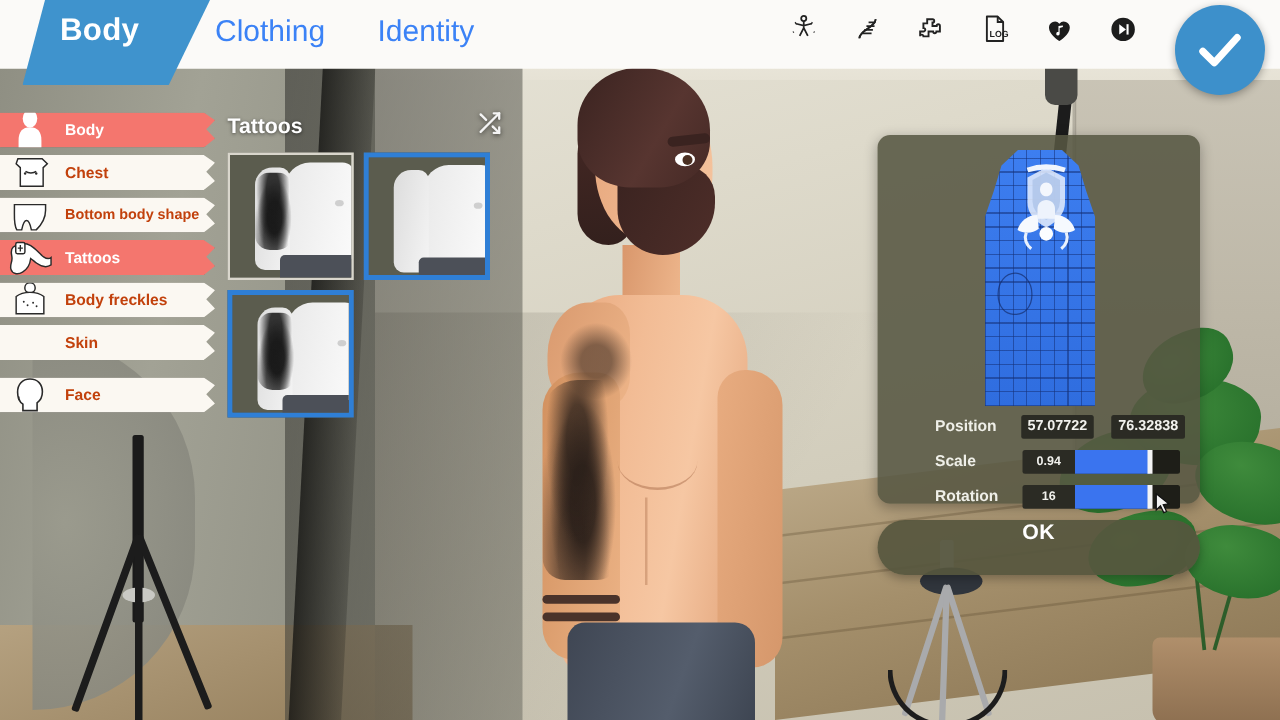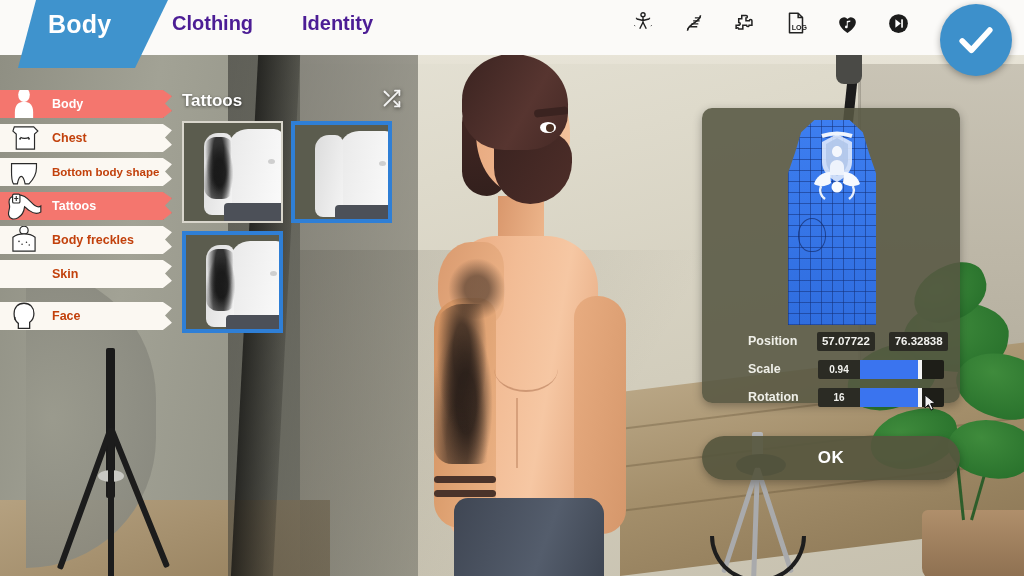--- a/index.html
+++ b/index.html
@@ -215,21 +215,21 @@
   .tab-active-shape {
     position:absolute; left:18px; top:0; width:150px; height:68px;
     background:#3f93cd;
     clip-path:polygon(12% 0%, 100% 0%, 78% 100%, 0% 100%);
     z-index:2;
   }
   .tab-label-active {
     position:absolute; left:48px; top:10px; z-index:3;
     color:#fff; font-size:25px; font-weight:bold; letter-spacing:.2px;
   }
-  .tab { position:absolute; top:12px; color:#4c1d95; font-size:20px; font-weight:bold; z-index:3; }
+  .tab { position:absolute; top:12px; color:#3b82f6; font-size:24px; font-weight:normal; z-index:3; }
   .toolbar-icons { position:absolute; right:110px; top:6px; display:flex; gap:19px; align-items:center; z-index:3; }
   .tb-ico { width:32px; height:34px; display:flex; align-items:center; justify-content:center; color:#232323; }
   .confirm-btn {
     position:absolute; right:12px; top:4px; width:72px; height:72px; border-radius:50%;
     background:#3d90cb; display:flex; align-items:center; justify-content:center;
     box-shadow:0 2px 7px rgba(0,0,0,.32); z-index:31;
   }
 
   
   #sidebar { position:absolute; left:0; top:90px; width:172px; z-index:20; }
@@ -324,23 +324,23 @@
     width:42px; height:19px; display:flex; align-items:center; justify-content:center;
     border-radius:2px 0 0 2px;
   }
   .strack {
     position:relative; width:84px; height:19px; background:#1e1e18; border-radius:0 2px 2px 0;
   }
   .sfill { position:absolute; left:0; top:0; height:19px; background:#3a74ef; }
   .shandle { position:absolute; top:0; width:4px; height:19px; background:#f4f4f4; }
 
   #okbtn {
-    position:absolute; left:702px; top:436px; width:258px; height:44px;
+    position:absolute; left:702px; top:416px; width:258px; height:44px;
     background:rgba(86,86,62,.92); border-radius:22px; z-index:20;
-    display:flex; align-items:center; justify-content:center;
+    display:flex; justify-content:center;
     box-shadow:0 3px 8px rgba(0,0,0,.28); cursor:pointer;
   }
   #okbtn span { color:#fff; font-size:17px; font-weight:bold; letter-spacing:.5px; }
 </style>
 </head>
 <body>
 
 <div id="scene">
   <div class="wall-left"></div>
   <div class="wall-main"></div>

